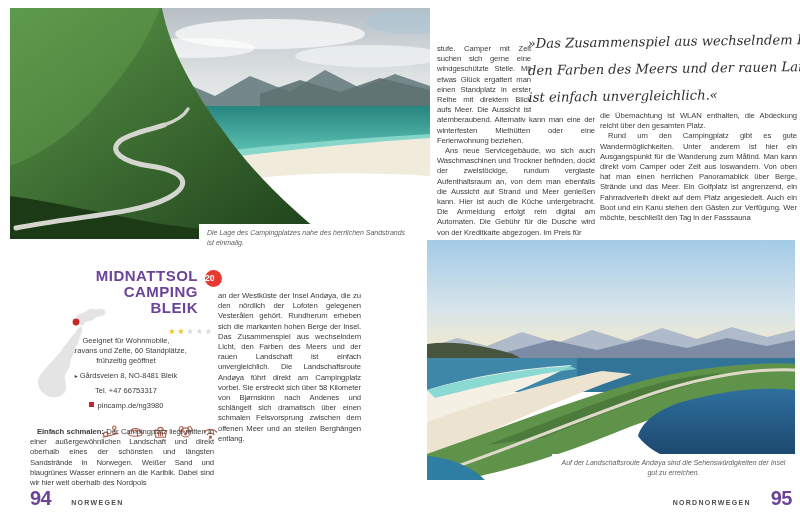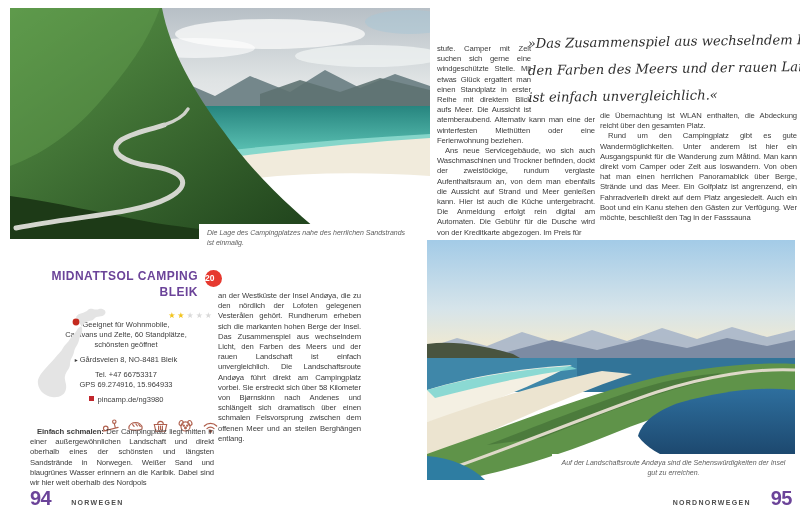--- a/index.html
+++ b/index.html
@@ -22,21 +22,21 @@
   .caption{position:absolute;background:#fff;font-style:italic;font-size:7px;line-height:9.5px;
            color:#5e5e5e;padding:4px 8px 5px;z-index:5;}
   .caption-left{left:199px;top:224px;width:218px;text-align:left;}
   .caption-right{left:552px;top:454px;width:243px;text-align:center;}
 
   
   .listing{position:absolute;left:30px;top:268px;width:192px;}
   .badge{position:absolute;right:0;top:2px;width:17px;height:17px;border-radius:50%;
          background:var(--badge-red);color:#fff;font-weight:bold;font-size:8.5px;
          line-height:17px;text-align:left;}
-  .title{text-align:right;padding-right:24px;font-size:12px;line-height:16px;
+  .title{text-align:right;padding-right:24px;font-size:15px;line-height:16px;
          letter-spacing:.5px;color:var(--purple);font-weight:bold;}
   .stars{text-align:right;padding-right:10px;margin-top:4px;height:11px;}
   .star{font-size:8px;color:var(--star-gray);margin-left:2px;}
   .star.filled{color:var(--star-yellow);}
   .map{position:absolute;left:2px;top:38px;width:80px;height:96px;}
   .info{margin-top:5px;text-align:center;font-size:7.5px;line-height:10px;color:#3d3d3d;}
   .info .gap{margin-top:5px;}
   .addr-marker{font-size:6px;margin-right:2px;}
   .web .sq{display:inline-block;width:5px;height:5px;background:var(--link-red);
            margin-right:4px;vertical-align:1px;}
@@ -121,26 +121,25 @@
     <div class="stars"><span class="star filled">★</span><span class="star filled">★</span><span class="star">★</span><span class="star">★</span><span class="star">★</span></div>
 
     <svg class="map" viewBox="0 0 80 96">
       <path d="M44,11 C47,6 52,8 56,4 C59,1 63,5 67,3 C71,2 75,5 73,8 C70,12 65,9 62,13 C59,16 54,14 52,18 C50,21 47,20 45,24 C43,28 40,29 38,33 C36,37 33,38 31,42 C29,46 26,48 23,52 C20,56 16,59 13,63 C9,68 5,72 6,78 C7,85 13,90 20,91 C27,92 33,89 34,83 C35,78 32,74 33,70 C34,65 38,63 38,58 C38,53 41,51 42,46 C43,41 46,39 47,34 C48,29 51,27 50,22 C49,18 46,16 44,11 Z" fill="#e4e4e4"></path>
       <circle cx="44" cy="16" r="3.4" fill="#c42a1f"></circle>
     </svg>
 
     <div class="info">
       <div>Geeignet für Wohnmobile,</div>
       <div>Caravans und Zelte, 60 Standplätze,</div>
-      <div>schönsten geöffnet</div>
+      <div>frühzeitig geöffnet</div>
       <div class="gap">
         <span class="addr-marker">▸</span><span>Gårdsveien 8, NO-8481 Bleik</span>
       </div>
       <div class="gap">Tel. +47 66753317</div>
-      <div>GPS 69.274916, 15.964933</div>
       <div class="gap web">
         <span class="sq"></span><span>pincamp.de/ng3980</span>
       </div>
     </div>
 
     <div class="amenities">
       <span class="amen">
         <svg viewBox="0 0 20 20" fill="none" stroke-width="1.2" stroke-linecap="round">
           <path d="M2,16 L18,12"></path>
             <circle cx="5" cy="13" r="2.4"></circle>

